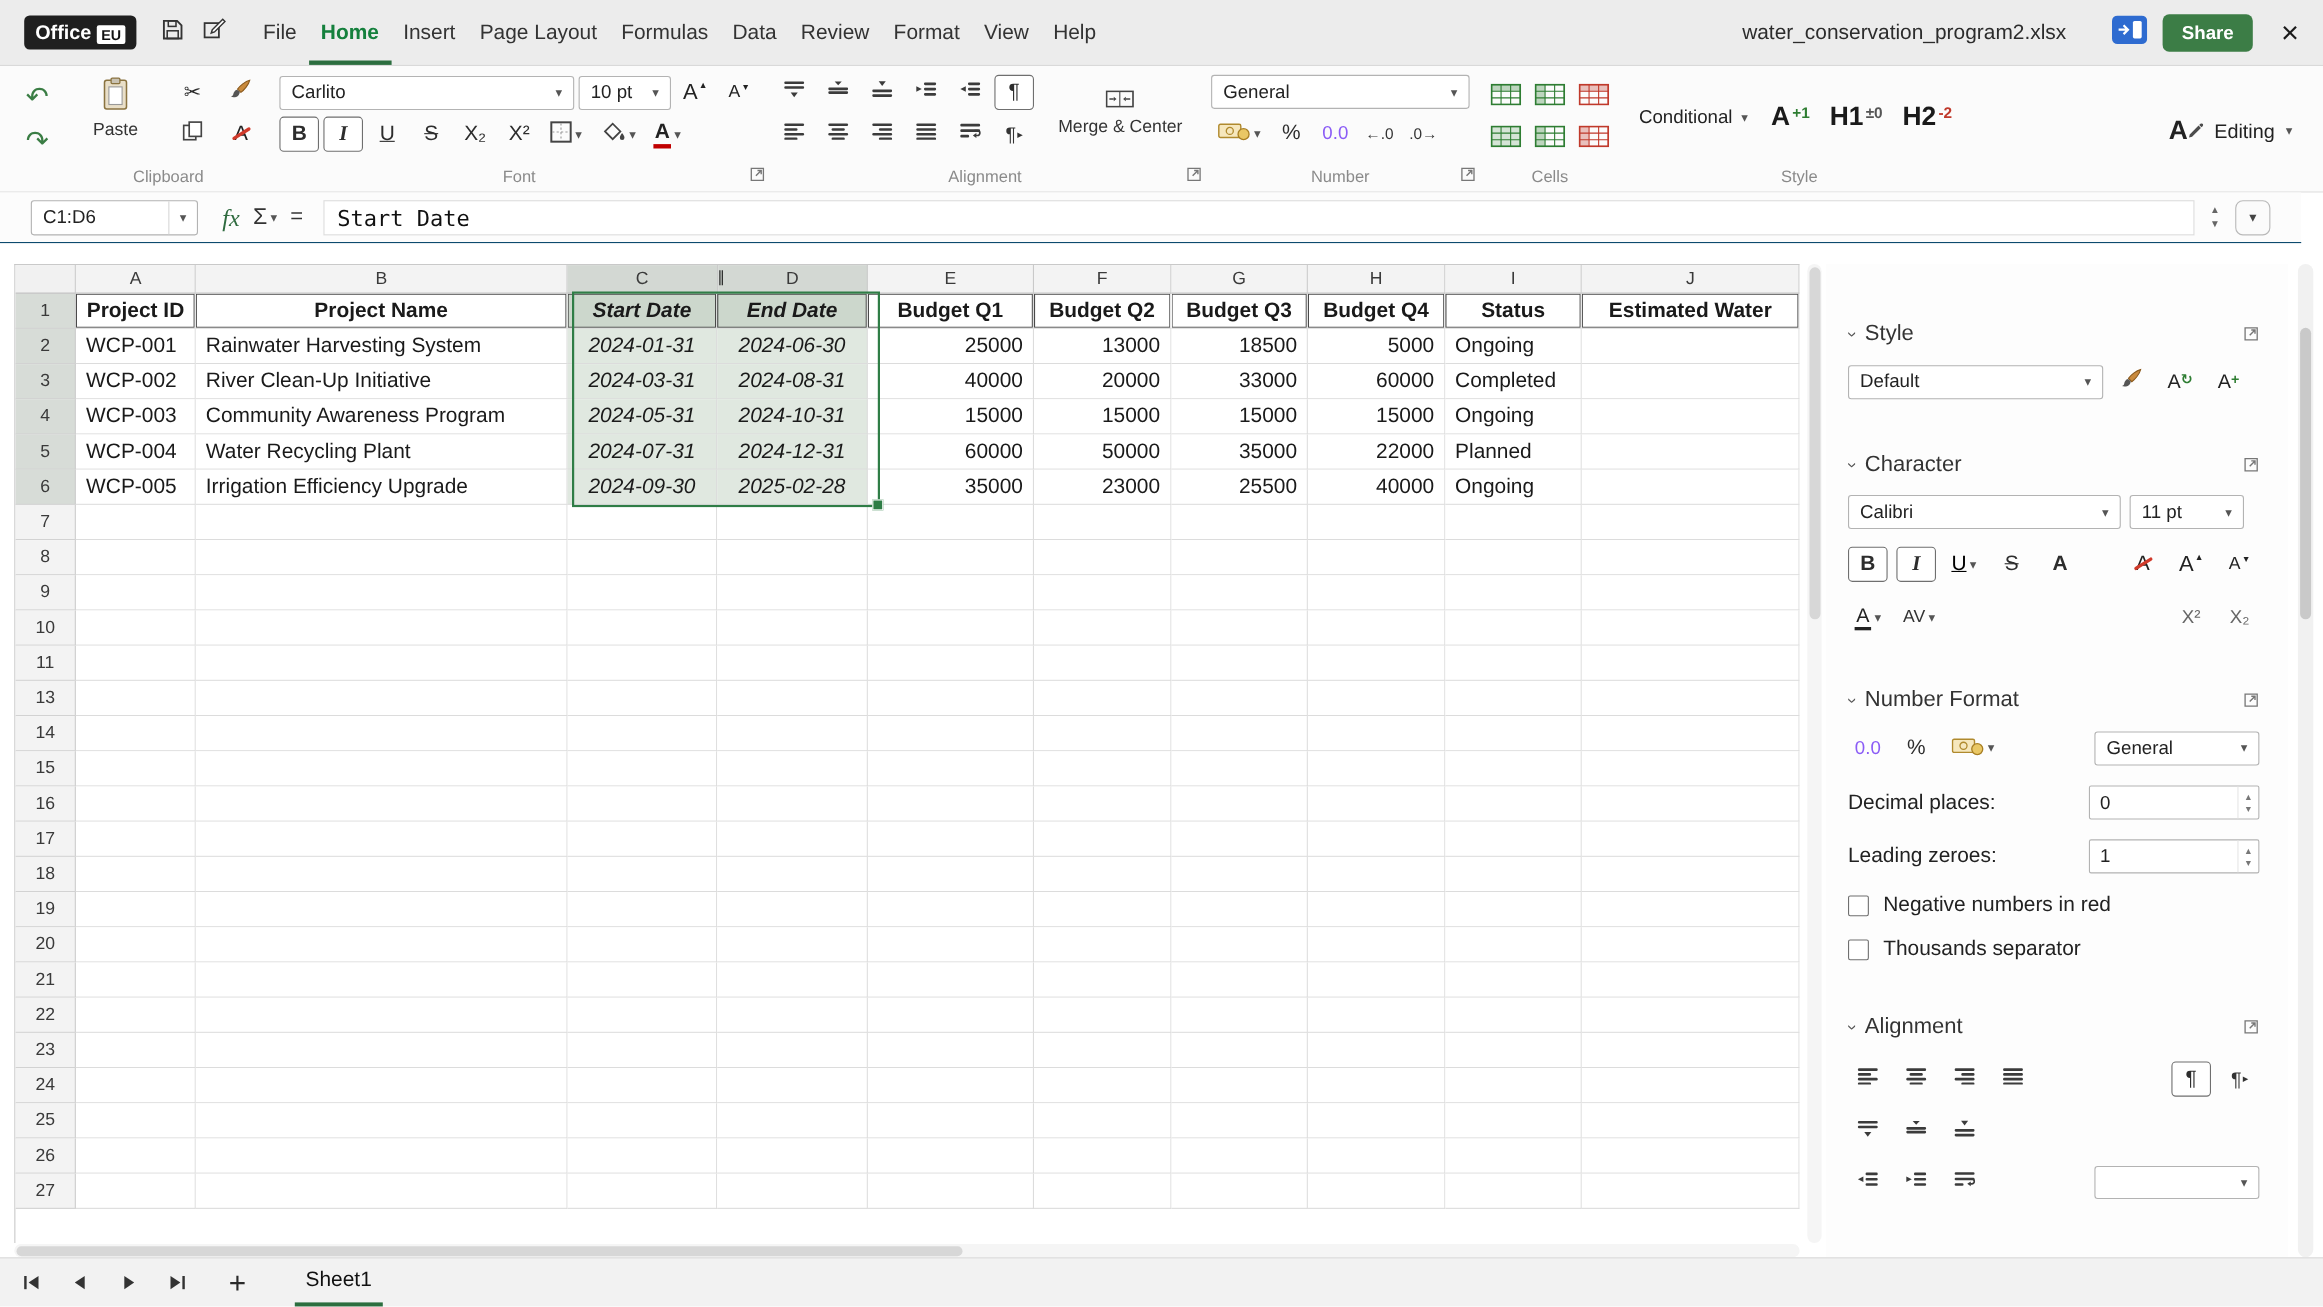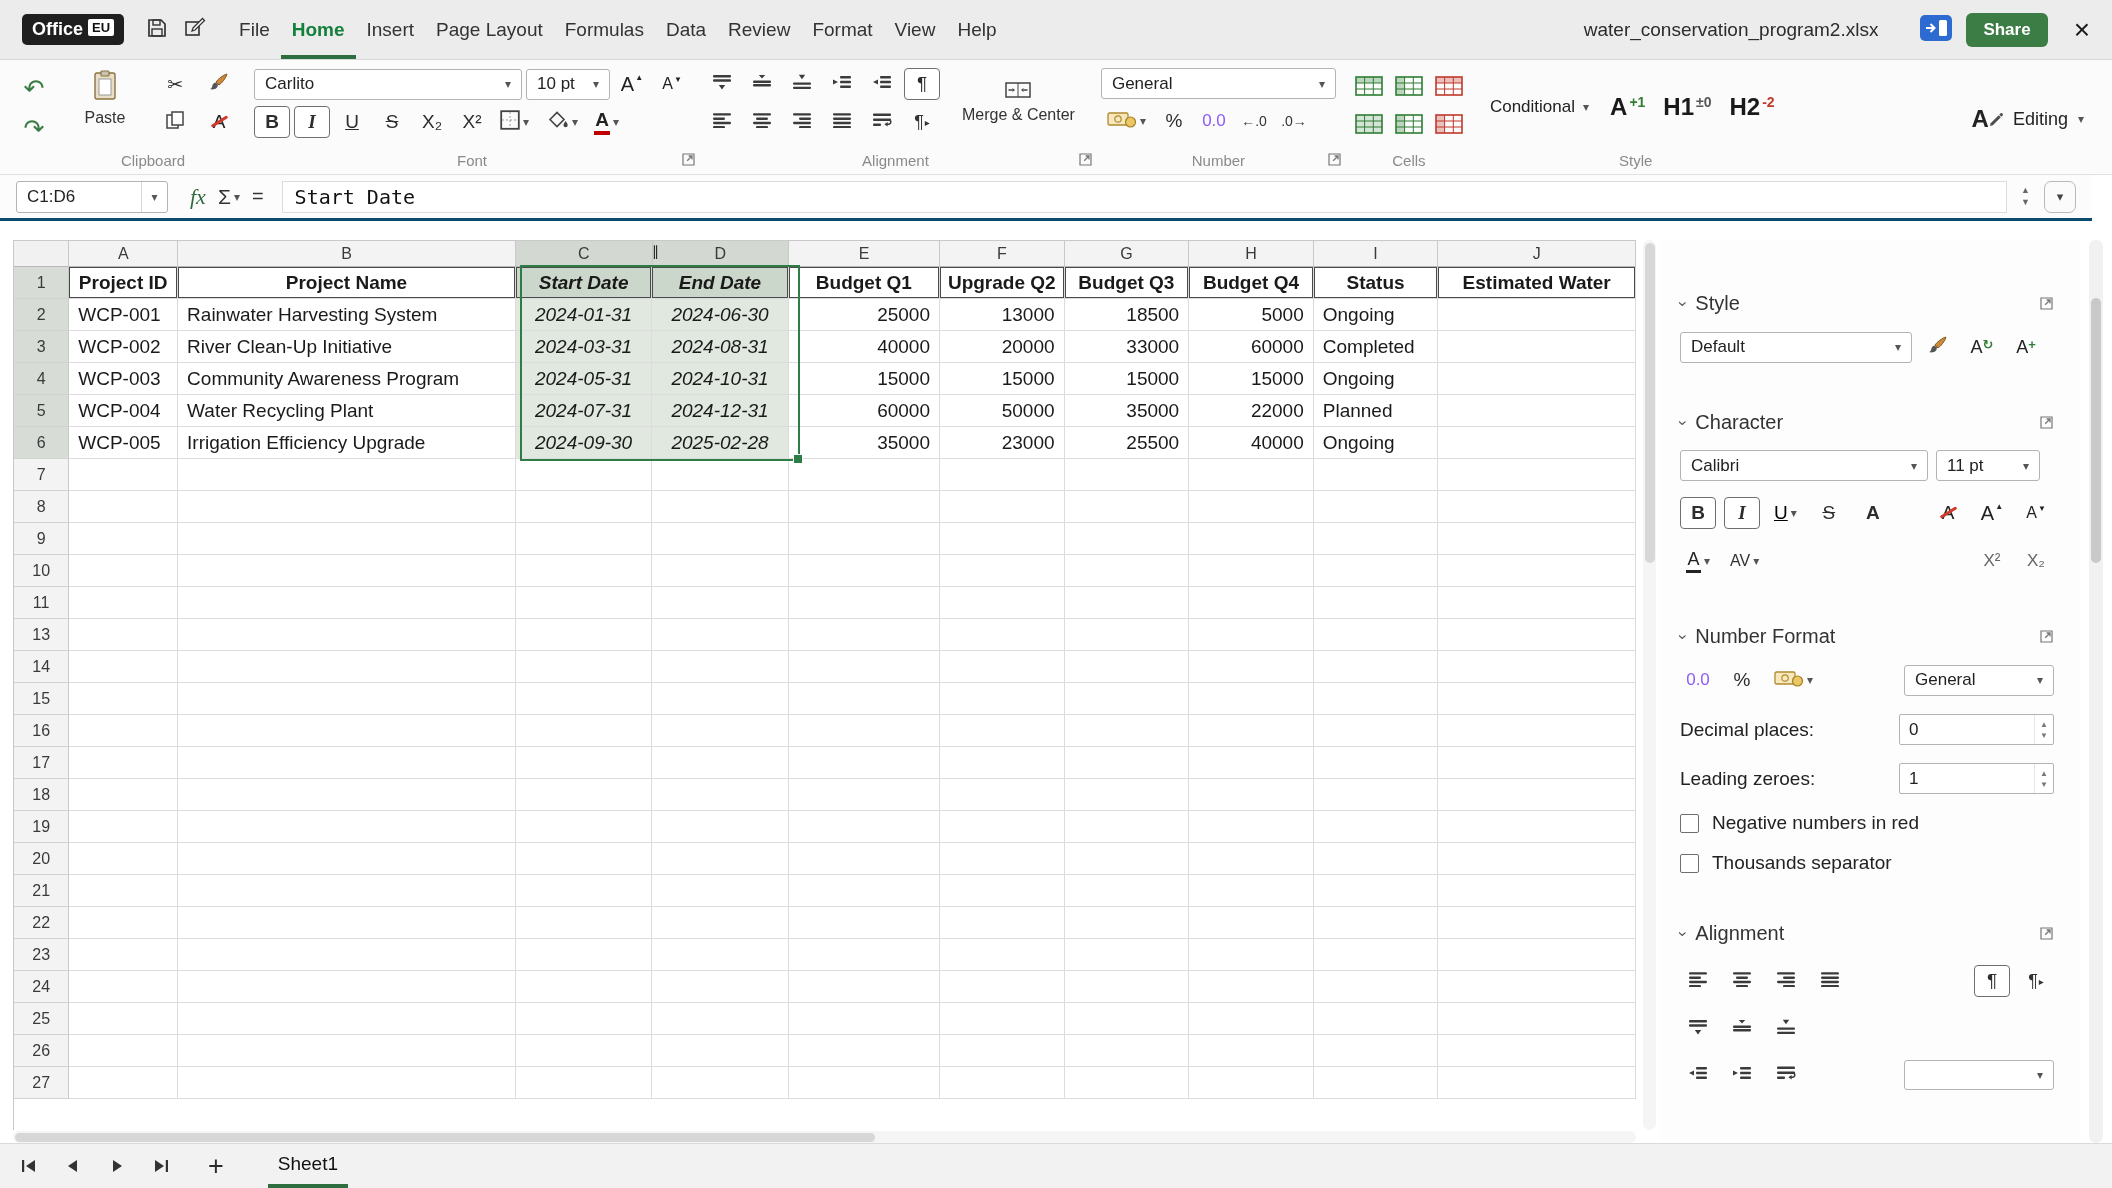--- a/index.html
+++ b/index.html
@@ -1,21 +1,21 @@
 <!DOCTYPE html>
 <html><head>
 <meta charset="utf-8">
 <style>
   *{margin:0;padding:0;box-sizing:border-box;}
   body{font-family:"Liberation Sans","DejaVu Sans",sans-serif;background:#fff;}
   .app{position:relative;width:2112px;height:1188px;overflow:hidden;background:#fff;}
 
   
   .topbar{position:absolute;left:0;top:0;width:2112px;height:60px;background:#ececec;border-bottom:1px solid #d9d9d9;display:flex;align-items:center;padding:0 22px;}
-  .logo{display:flex;align-items:flex-start;gap:5px;background:#1f1f1f;border-radius:5px;padding:5px 10px;margin-right:14px;}
+  .logo{display:flex;align-items:flex-end;gap:5px;background:#1f1f1f;border-radius:5px;padding:5px 10px;margin-right:14px;}
   .logo .t{color:#fff;font-size:18px;font-weight:bold;}
   .logo .b{background:#fff;color:#111;font-size:13px;font-weight:bold;padding:1px 4px;border-radius:2px;}
   .tb-icon{width:38px;height:38px;display:flex;align-items:center;justify-content:center;border-radius:5px;}
   .menus{display:flex;align-items:center;margin-left:14px;height:100%;}
   .menu-item{font-size:19px;color:#333;padding:17px 11px 12px;border-bottom:4px solid transparent;height:100%;display:flex;align-items:center;}
   .menu-item.active{font-weight:bold;color:#15803d;border-bottom-color:#2c6e3f;text-align:center;}
   .tb-right{margin-left:auto;display:flex;align-items:center;}
   .filename{font-size:19px;color:#2c2c2c;margin-right:42px;}
   .blue-btn{margin-right:14px;display:flex;}
   .share{background:#3c7d46;color:#fff;font-size:17px;font-weight:bold;padding:7px 17px;border-radius:6px;}
@@ -63,21 +63,21 @@
   .pdir{font-size:18px;color:#333;display:inline-flex;align-items:center;}
   .pdir i{font-style:normal;font-size:10px;margin-left:1px;}
   .aund{display:inline-flex;flex-direction:column;align-items:center;line-height:1;font-size:18px;color:#222;}
   .aund .bar{width:15px;height:3px;background:#222;margin-top:2px;}
   .avic{font-size:16px;color:#333;}
   .supsub{font-size:17px;color:#666;}
   .a-upd,.a-new{font-size:18px;color:#222;display:inline-flex;align-items:flex-start;line-height:1;}
   .a-upd i,.a-new i{font-style:normal;color:#2e7d32;font-size:13px;font-weight:bold;}
 
   
-  .fbar{position:absolute;left:0;top:175px;width:2092px;height:46px;background:#fcfcfc;border-bottom:3px solid #0c4a6e;display:flex;align-items:center;padding:0 16px;gap:12px;}
+  .fbar{position:absolute;left:0;top:175px;width:2092px;height:46px;background:#fcfcfc;border-bottom:1px solid #0c4a6e;display:flex;align-items:center;padding:0 28px;gap:12px;}
   .namebox{width:152px;height:32px;background:#fff;border:1px solid #b3b3b3;border-radius:3px;display:flex;align-items:center;font-size:17px;padding-left:10px;color:#222;}
   .namebox .arrow{margin-left:auto;width:26px;height:100%;display:flex;align-items:center;justify-content:center;border-left:1px solid #d8d8d8;font-size:12px;color:#555;}
   .fx{font-family:"Liberation Serif",serif;font-style:italic;font-size:22px;color:#2f6b3f;margin-left:10px;}
   .sigma{font-size:21px;color:#333;display:flex;align-items:center;gap:3px;}
   .eq{font-size:20px;color:#333;margin-right:6px;}
   .finput{flex:1;height:32px;background:#fff;border:1px solid #dcdcdc;display:flex;align-items:center;padding-left:12px;font-family:"DejaVu Sans Mono",monospace;font-size:20px;color:#111;}
   .fspin{display:flex;flex-direction:column;justify-content:center;gap:3px;color:#666;font-size:9px;line-height:9px;padding:0 2px;text-align:center;}
   .fexpand{width:32px;height:32px;border:1px solid #b9b9b9;border-radius:7px;background:#fbfbfb;display:flex;align-items:center;justify-content:center;font-size:13px;color:#444;}
 
   
@@ -518,21 +518,21 @@
         <div class="colhead" style="width: 200px;">J</div>
         <div class="colsplit" style="left: 638px;">∥</div>
       </div>
       <div class="grow" style="height: 32px;">
         <div class="rowh selrow" style="width: 56px;">1</div>
         <div class="cell al-left h1" style="width: 110px;">Project ID</div>
         <div class="cell al-left h1" style="width: 342px;">Project Name</div>
         <div class="cell al-center h1 selhd" style="width: 138px;">Start Date</div>
         <div class="cell al-center h1 selhd" style="width: 138px;">End Date</div>
         <div class="cell al-right h1" style="width: 153px;">Budget Q1</div>
-        <div class="cell al-right h1" style="width: 126px;">Upgrade Q2</div>
+        <div class="cell al-right h1" style="width: 126px;">Budget Q2</div>
         <div class="cell al-right h1" style="width: 126px;">Budget Q3</div>
         <div class="cell al-right h1" style="width: 126px;">Budget Q4</div>
         <div class="cell al-left h1" style="width: 126px;">Status</div>
         <div class="cell al-left h1" style="width: 200px;">Estimated Water</div>
       </div>
       <div class="grow" style="height: 32px;">
         <div class="rowh selrow" style="width: 56px;">2</div>
         <div class="cell al-left" style="width: 110px;">WCP-001</div>
         <div class="cell al-left" style="width: 342px;">Rainwater Harvesting System</div>
         <div class="cell al-center selbg ital" style="width: 138px;">2024-01-31</div>

